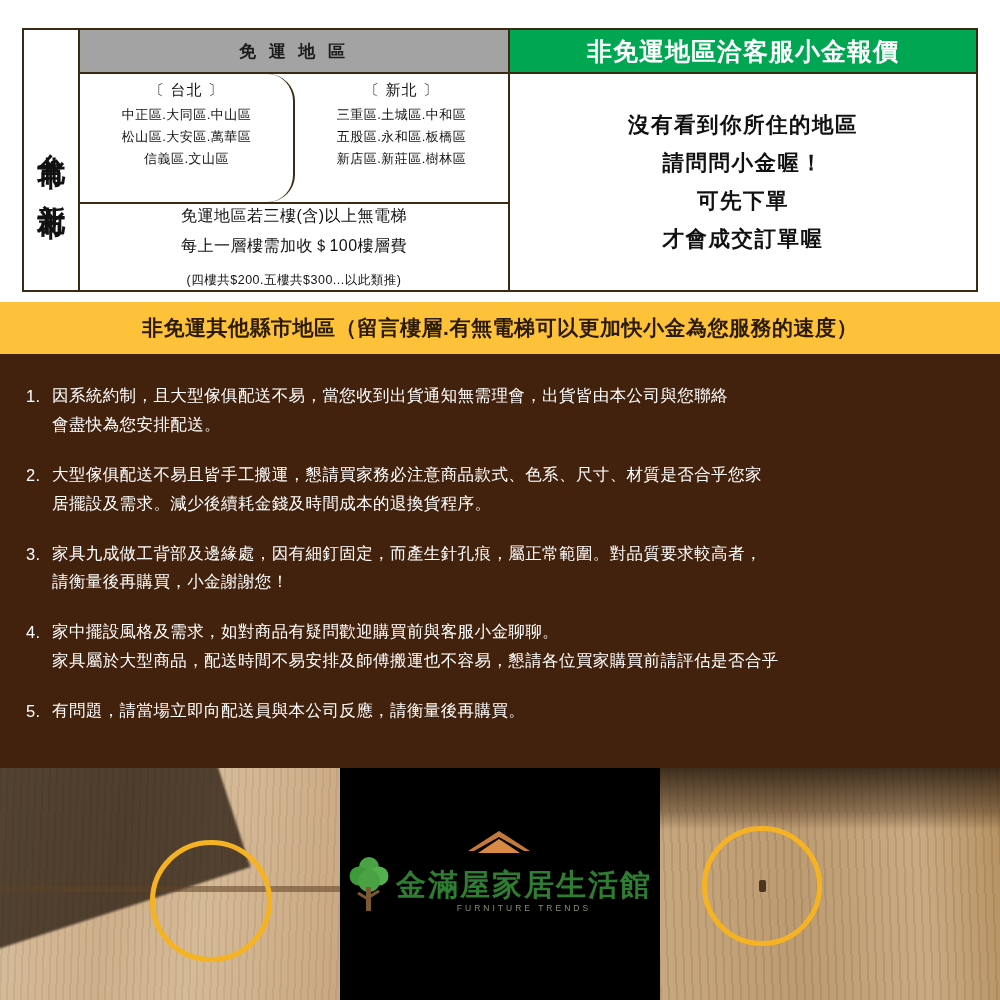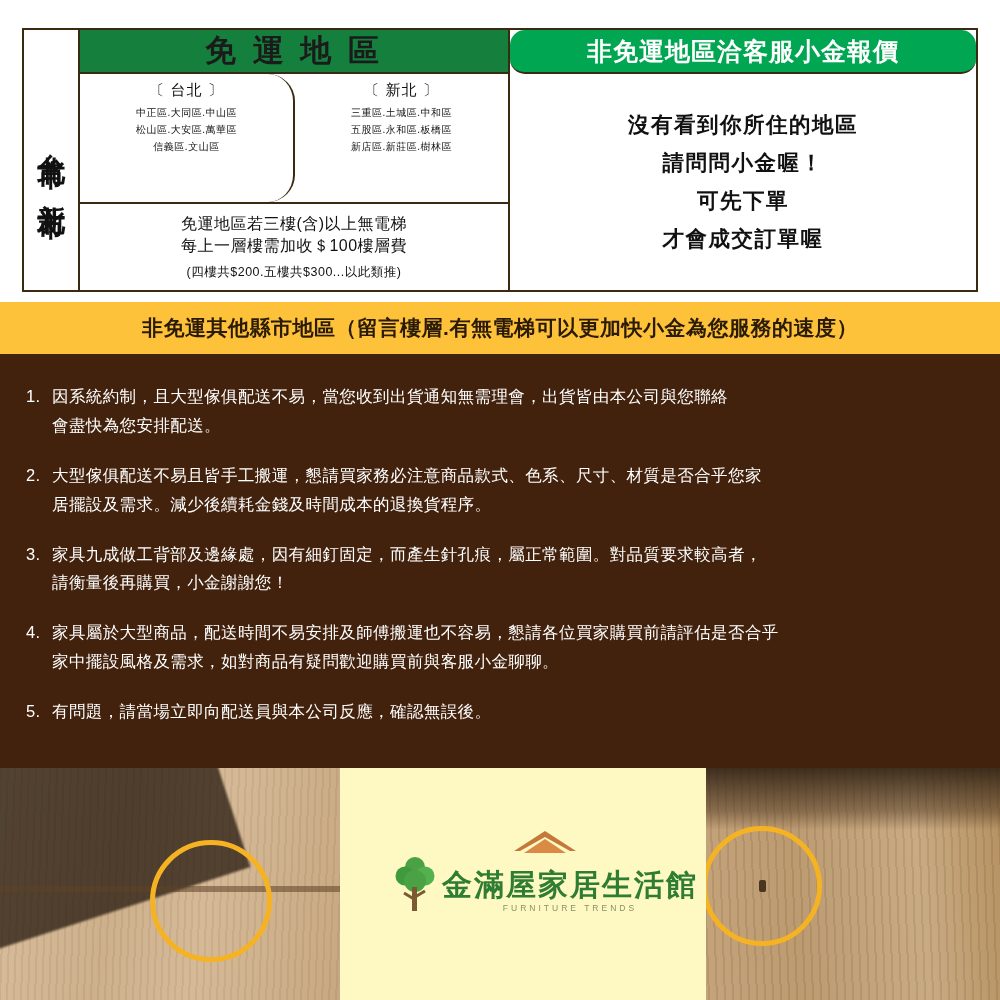--- a/index.html
+++ b/index.html
@@ -56,26 +56,26 @@
   
   .free-col {
     width: 430px;
     border-right: 2px solid #3a2a12;
     box-sizing: border-box;
     display: flex;
     flex-direction: column;
   }
   .free-head {
     height: 42px;
-    background: #15803d;
+    background: #a3a3a3;
     border-bottom: 2px solid #3a2a12;
     display: flex;
     align-items: center;
     justify-content: center;
-    font-size: 31px;
+    font-size: 17px;
     font-weight: bold;
     letter-spacing: 4px;
     color: #1b1b1b;
   }
   .free-body {
     flex: 1;
     display: flex;
     flex-direction: column;
   }
   .districts {
@@ -94,33 +94,33 @@
   .dist-col.left {
     border-right: 2px solid #3a2a12;
   }
   .dist-title {
     font-size: 15px;
     letter-spacing: 1px;
     margin-bottom: 4px;
     color: #111;
   }
   .dist-line {
-    font-size: 10px;
+    font-size: 13px;
     line-height: 1.7;
     letter-spacing: 0.5px;
     color: #111;
     white-space: nowrap;
   }
   .elevator {
     flex: 1;
     display: flex;
     flex-direction: column;
     align-items: center;
     justify-content: center;
-    gap: 1px;
+    gap: 9px;
   }
   .elev-line {
     font-size: 16px;
     letter-spacing: 0.5px;
     color: #111;
   }
   .elev-note {
     font-size: 12.5px;
     letter-spacing: 0.5px;
     color: #111;
@@ -137,21 +137,20 @@
     height: 42px;
     background: #00a651;
     border-bottom: 2px solid #3a2a12;
     display: flex;
     align-items: center;
     justify-content: center;
     font-size: 25px;
     font-weight: bold;
     letter-spacing: 1px;
     color: #ffffff;
-    border-radius: 15px;
   }
   .paid-body {
     flex: 1;
     display: flex;
     flex-direction: column;
     align-items: center;
     justify-content: center;
     gap: 9px;
     padding: 4px 0 6px;
   }
@@ -200,20 +199,21 @@
     font-size: 16.5px;
     line-height: 1.75;
     letter-spacing: 0.4px;
   }
   .note .num {
     width: 26px;
     flex: none;
   }
   .note .body {
     flex: 1;
+    font-family: Liberation Serif, serif;
   }
   .note .body div {
     white-space: nowrap;
   }
 
   
   .bottom {
     position: absolute;
     left: 0;
     top: 768px;
@@ -297,22 +297,21 @@
   
   .logo {
     position: absolute;
     left: 340px;
     top: 768px;
     width: 320px;
     height: 232px;
     display: flex;
     align-items: center;
     justify-content: center;
-    background: #fef9c3;
-    padding-left: 46px;
+    background: #000000;
   }
   .logo-inner {
     display: flex;
     align-items: flex-end;
     gap: 6px;
     position: relative;
   }
   .logo-tree {
     width: 42px;
     height: 58px;
@@ -417,29 +416,29 @@
       <div class="num">3.</div>
       <div class="body">
         <div>家具九成做工背部及邊緣處，因有細釘固定，而產生針孔痕，屬正常範圍。對品質要求較高者，</div>
         <div>請衡量後再購買，小金謝謝您！</div>
       </div>
     </div>
 
     <div class="note">
       <div class="num">4.</div>
       <div class="body">
+        <div>家中擺設風格及需求，如對商品有疑問歡迎購買前與客服小金聊聊。</div>
         <div>家具屬於大型商品，配送時間不易安排及師傅搬運也不容易，懇請各位買家購買前請評估是否合乎</div>
-        <div>家中擺設風格及需求，如對商品有疑問歡迎購買前與客服小金聊聊。</div>
       </div>
     </div>
 
     <div class="note">
       <div class="num">5.</div>
       <div class="body">
-        <div>有問題，請當場立即向配送員與本公司反應，確認無誤後。</div>
+        <div>有問題，請當場立即向配送員與本公司反應，請衡量後再購買。</div>
       </div>
     </div>
 
   </div>
 
   <div class="bottom">
 
     <div class="photo left">
       <div class="wood"></div>
       <div class="shadow-corner"></div>

